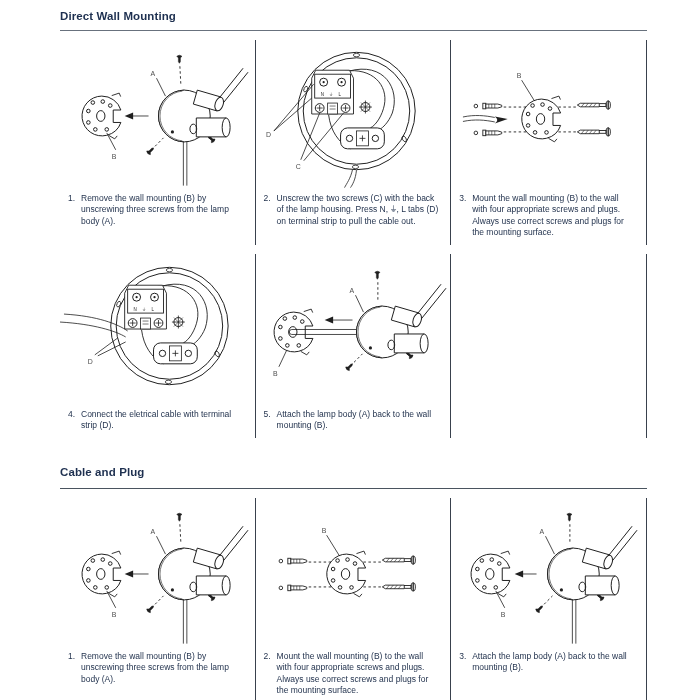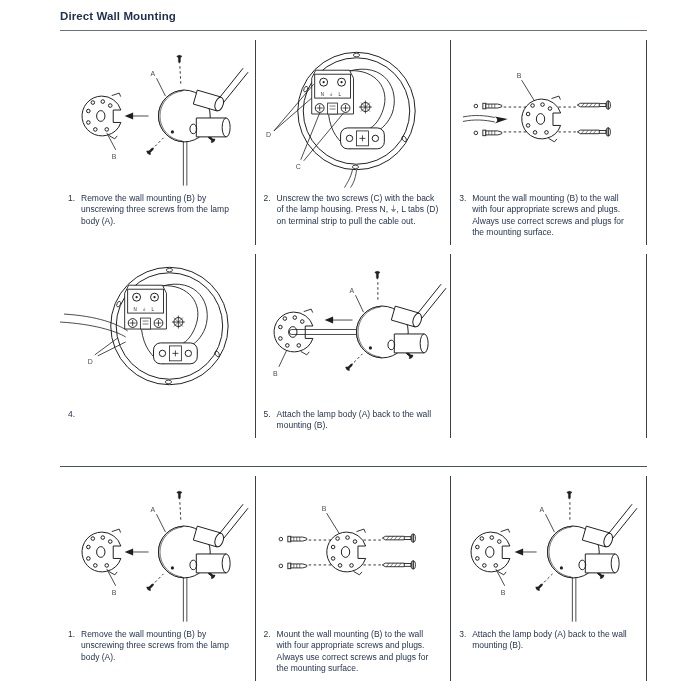--- a/index.html
+++ b/index.html
@@ -182,20 +182,21 @@
             <path class="ln" d="M 4 60 C 38 62 58 70 68 77 M 0 68 C 34 70 56 77 66 83"></path>
             <line class="ln" x1="35" y1="101" x2="58" y2="84"></line>
             <line class="ln" x1="38" y1="102" x2="66" y2="88"></line>
             <text class="term" x="74" y="57">N</text>
             <text class="term" x="83" y="57">⏚</text>
             <text class="term" x="92" y="57">L</text>
             <text class="lbl" x="28" y="110">D</text>
           </svg>
           <figcaption class="caption">
             <span class="num">4.</span>
+            <span class="txt">Connect the eletrical cable with terminal strip (D).</span>
           </figcaption>
         </figure>
 
         <figure class="panel">
           <svg class="diag" viewBox="0 0 195 150" width="194" height="150">
             <path class="dash" d="M 122.5 28 V 47 M 95 112 L 107 100 M 153 101 L 146 96"></path>
             <use href="#sym-screw" transform="translate(122,18)"></use>
             <use href="#sym-screw" transform="translate(92,115) rotate(225)"></use>
             <use href="#sym-screw" transform="translate(156,103) rotate(135)"></use>
             <use href="#sym-plate" transform="translate(38,78)"></use>
@@ -212,20 +213,21 @@
             <span class="num">5.</span>
             <span class="txt">Attach the lamp body (A) back to the wall mounting (B).</span>
           </figcaption>
         </figure>
 
         <figure class="panel empty"></figure>
       </div>
     </section>
 
     <section class="sec2">
+      <h2 class="heading">Cable and Plug</h2>
       <hr class="rule dark">
 
       <div class="row">
 
         <figure class="panel">
           <svg class="diag" viewBox="0 0 195 148" width="194" height="148">
             <path class="dash" d="M 120.5 26 L 121.5 45 M 92 110 L 104 98 M 151 99 L 143.5 94"></path>
             <use href="#sym-screw" transform="translate(120,16)"></use>
             <use href="#sym-screw" transform="translate(89,113) rotate(225)"></use>
             <use href="#sym-screw" transform="translate(154,101) rotate(135)"></use>

